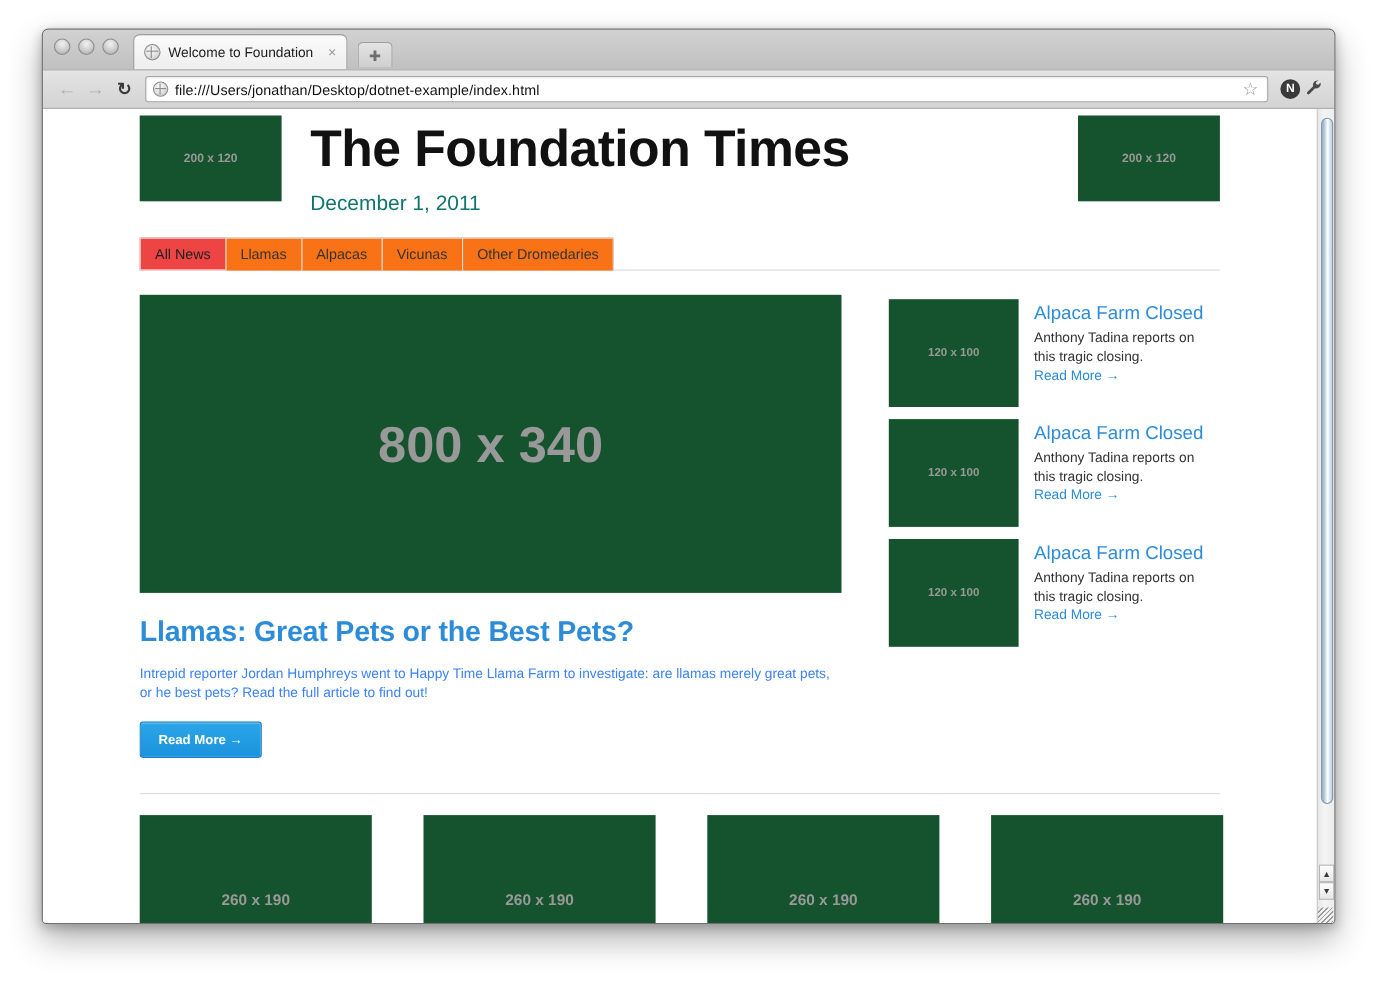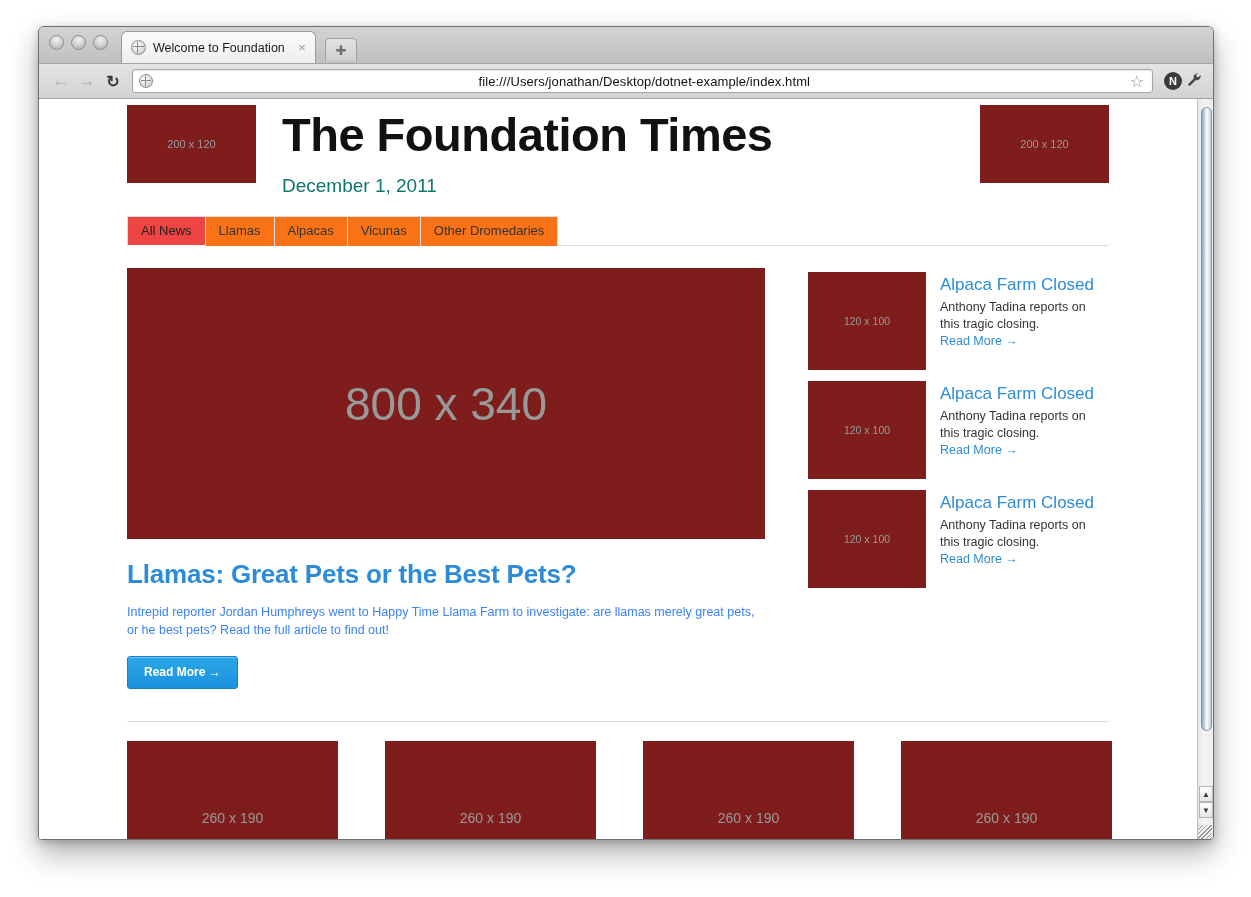--- a/index.html
+++ b/index.html
@@ -101,21 +101,20 @@
   .nav-dim { color: #b0b0b0; }
   .nav-dark { color: #3a3a3a; font-size: 16px; font-weight: bold; }
   #url-bar {
     flex: 1; height: 22px; margin: 0 6px;
     background: #ffffff;
     border: 1px solid #a6a6a6;
     border-radius: 3px;
     display: flex; align-items: center;
     padding: 0 4px;
     box-shadow: inset 0 1px 2px rgba(0,0,0,0.10);
-    text-align: center;
   }
   .url-favicon {
     width: 14px; height: 14px; flex: none; margin: 0 6px 0 2px;
     border-radius: 50%;
     background: radial-gradient(circle at 40% 35%, #fdfdfd 0%, #dcdcdc 60%, #a9a9a9 100%);
     border: 1px solid #8c8c8c; box-sizing: border-box; position: relative;
   }
   .url-favicon::before {
     content: ""; position: absolute; left: 1px; top: 4.5px;
     width: 10px; height: 1px; background: #8c8c8c;
@@ -152,25 +151,25 @@
     overflow: hidden;
   }
   #page-inner {
     width: 982px;
     margin-left: 88px;
     padding-top: 1px;
   }
 
   
   .ph {
-    background: #7f1d1d;
+    background: #14532d;
     color: #999999;
     display: flex; align-items: center; justify-content: center;
     font-family: "Liberation Sans", sans-serif;
-    font-weight: normal;
+    font-weight: bold;
     box-sizing: border-box;
   }
 
   
   #masthead {
     display: flex; align-items: flex-start;
     padding-top: 5px;
   }
   #masthead-left-ad { width: 129px; height: 78px; font-size: 11px; flex: none; }
   #masthead-center { flex: 1; padding-left: 26px; }

